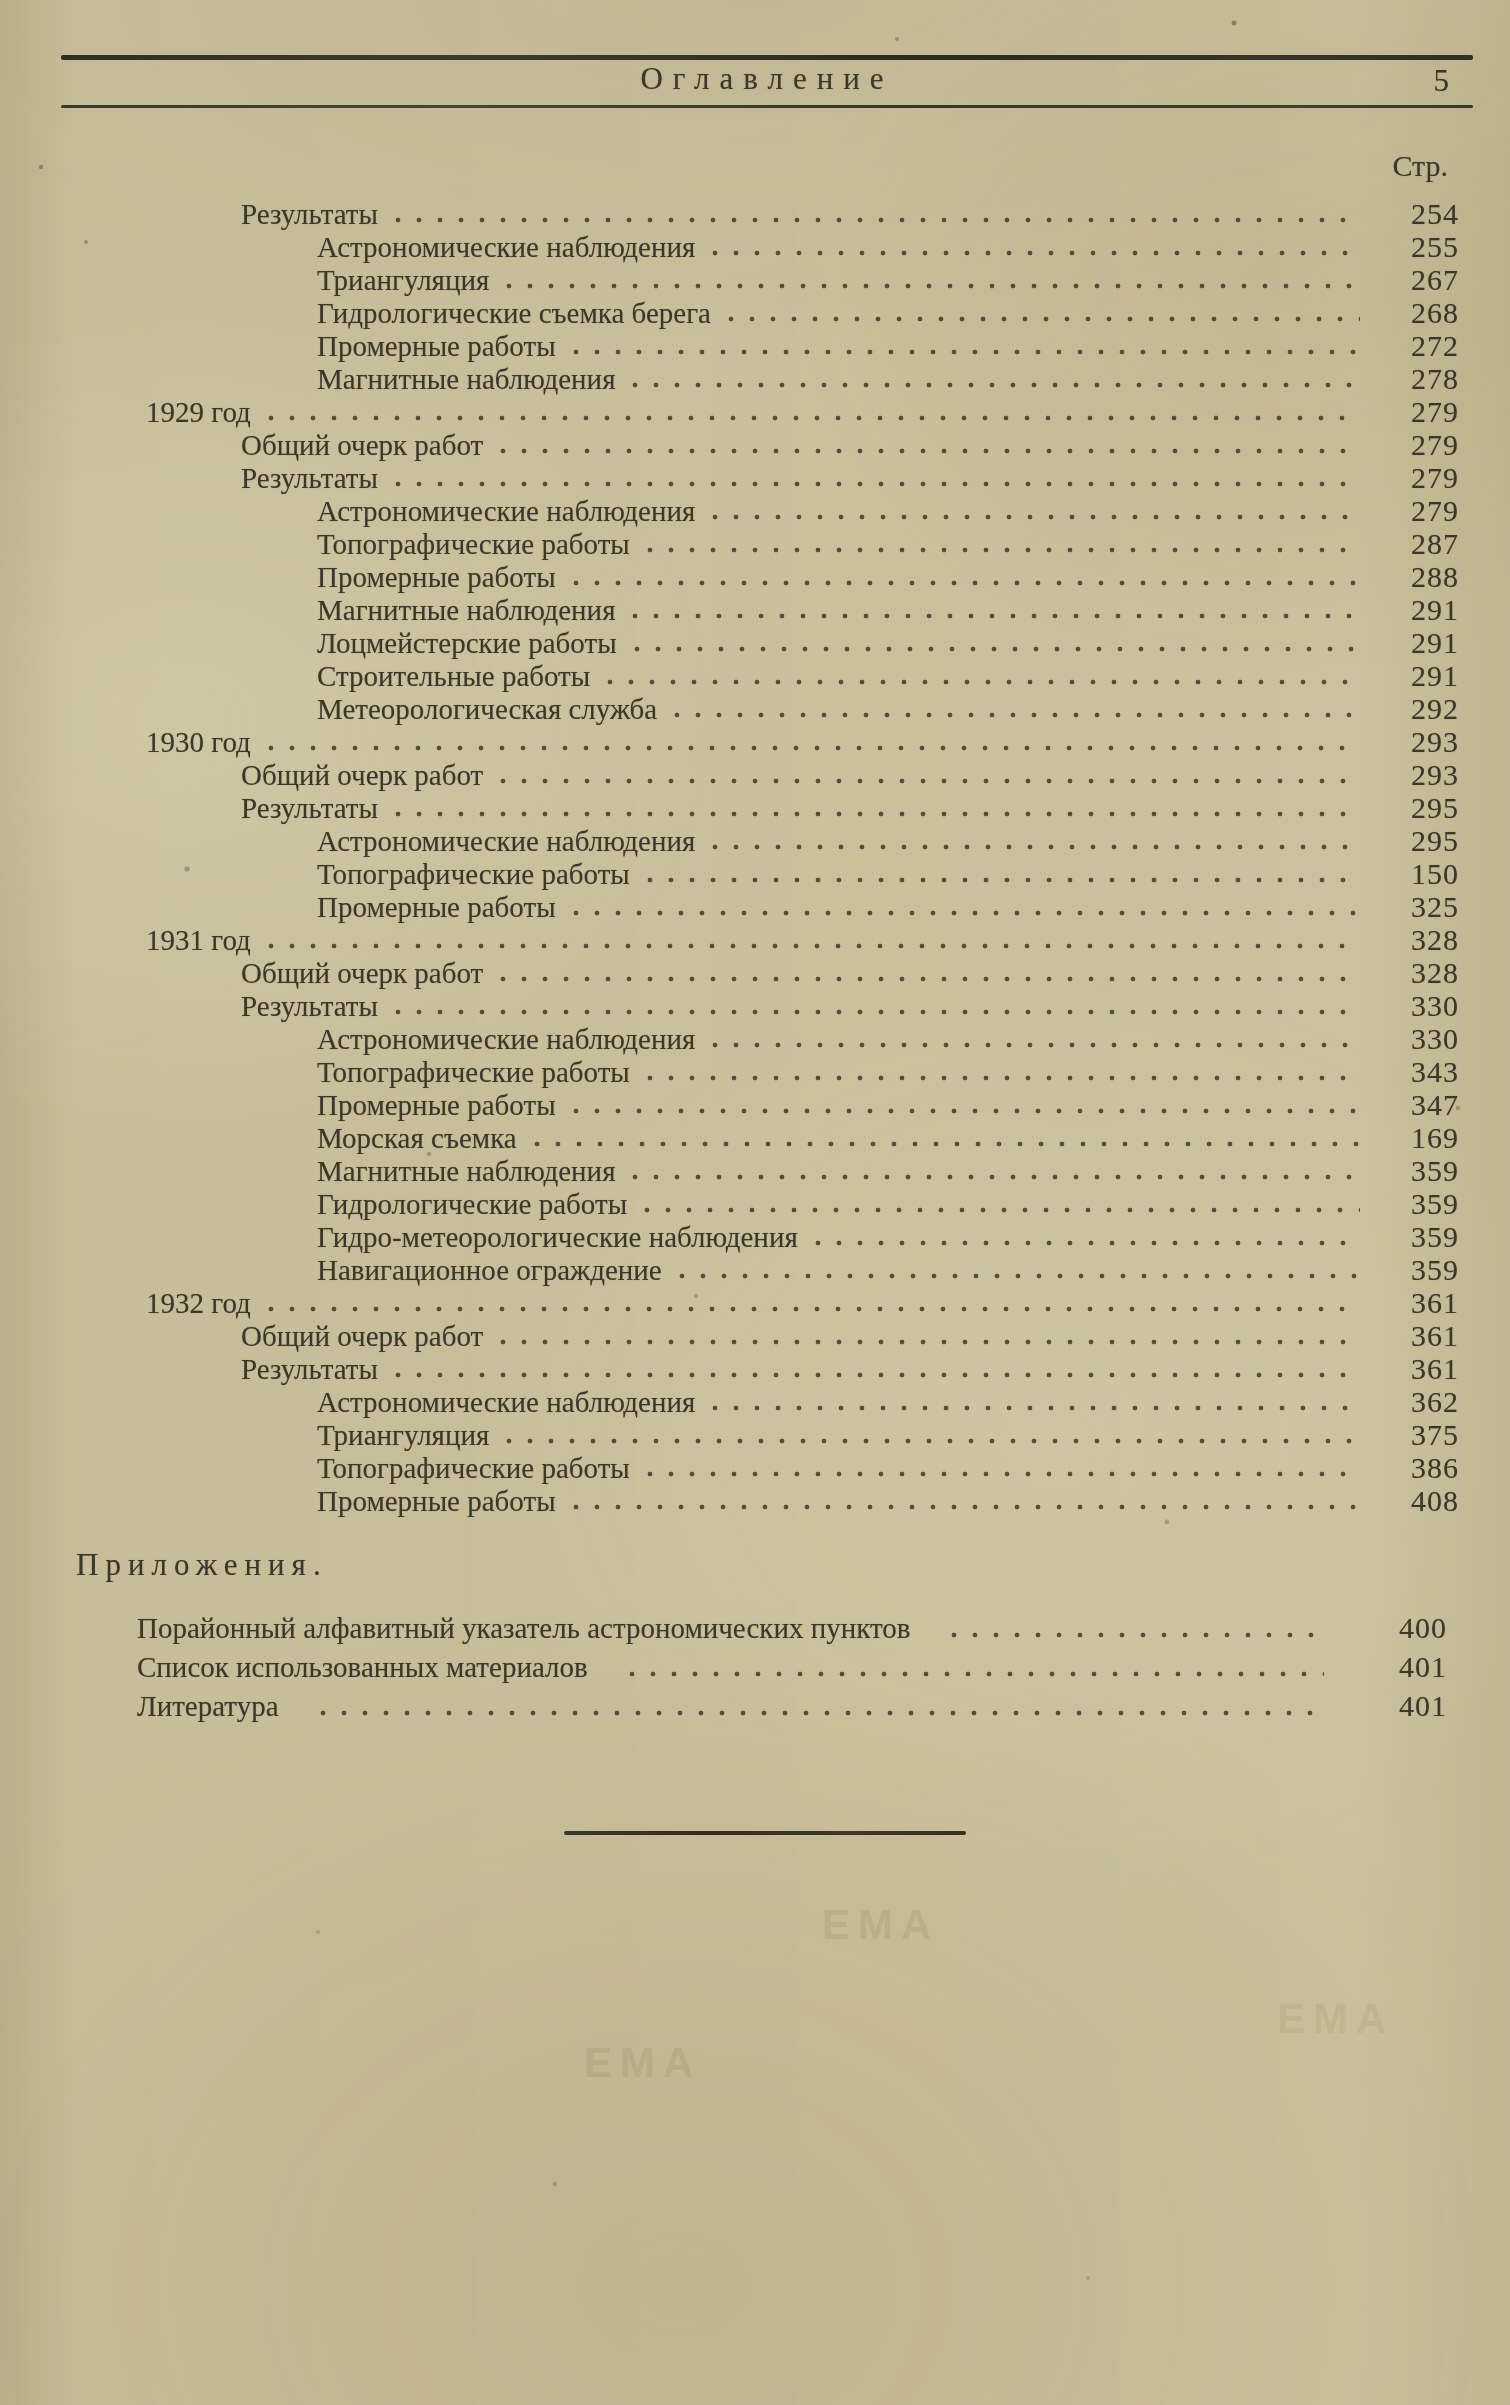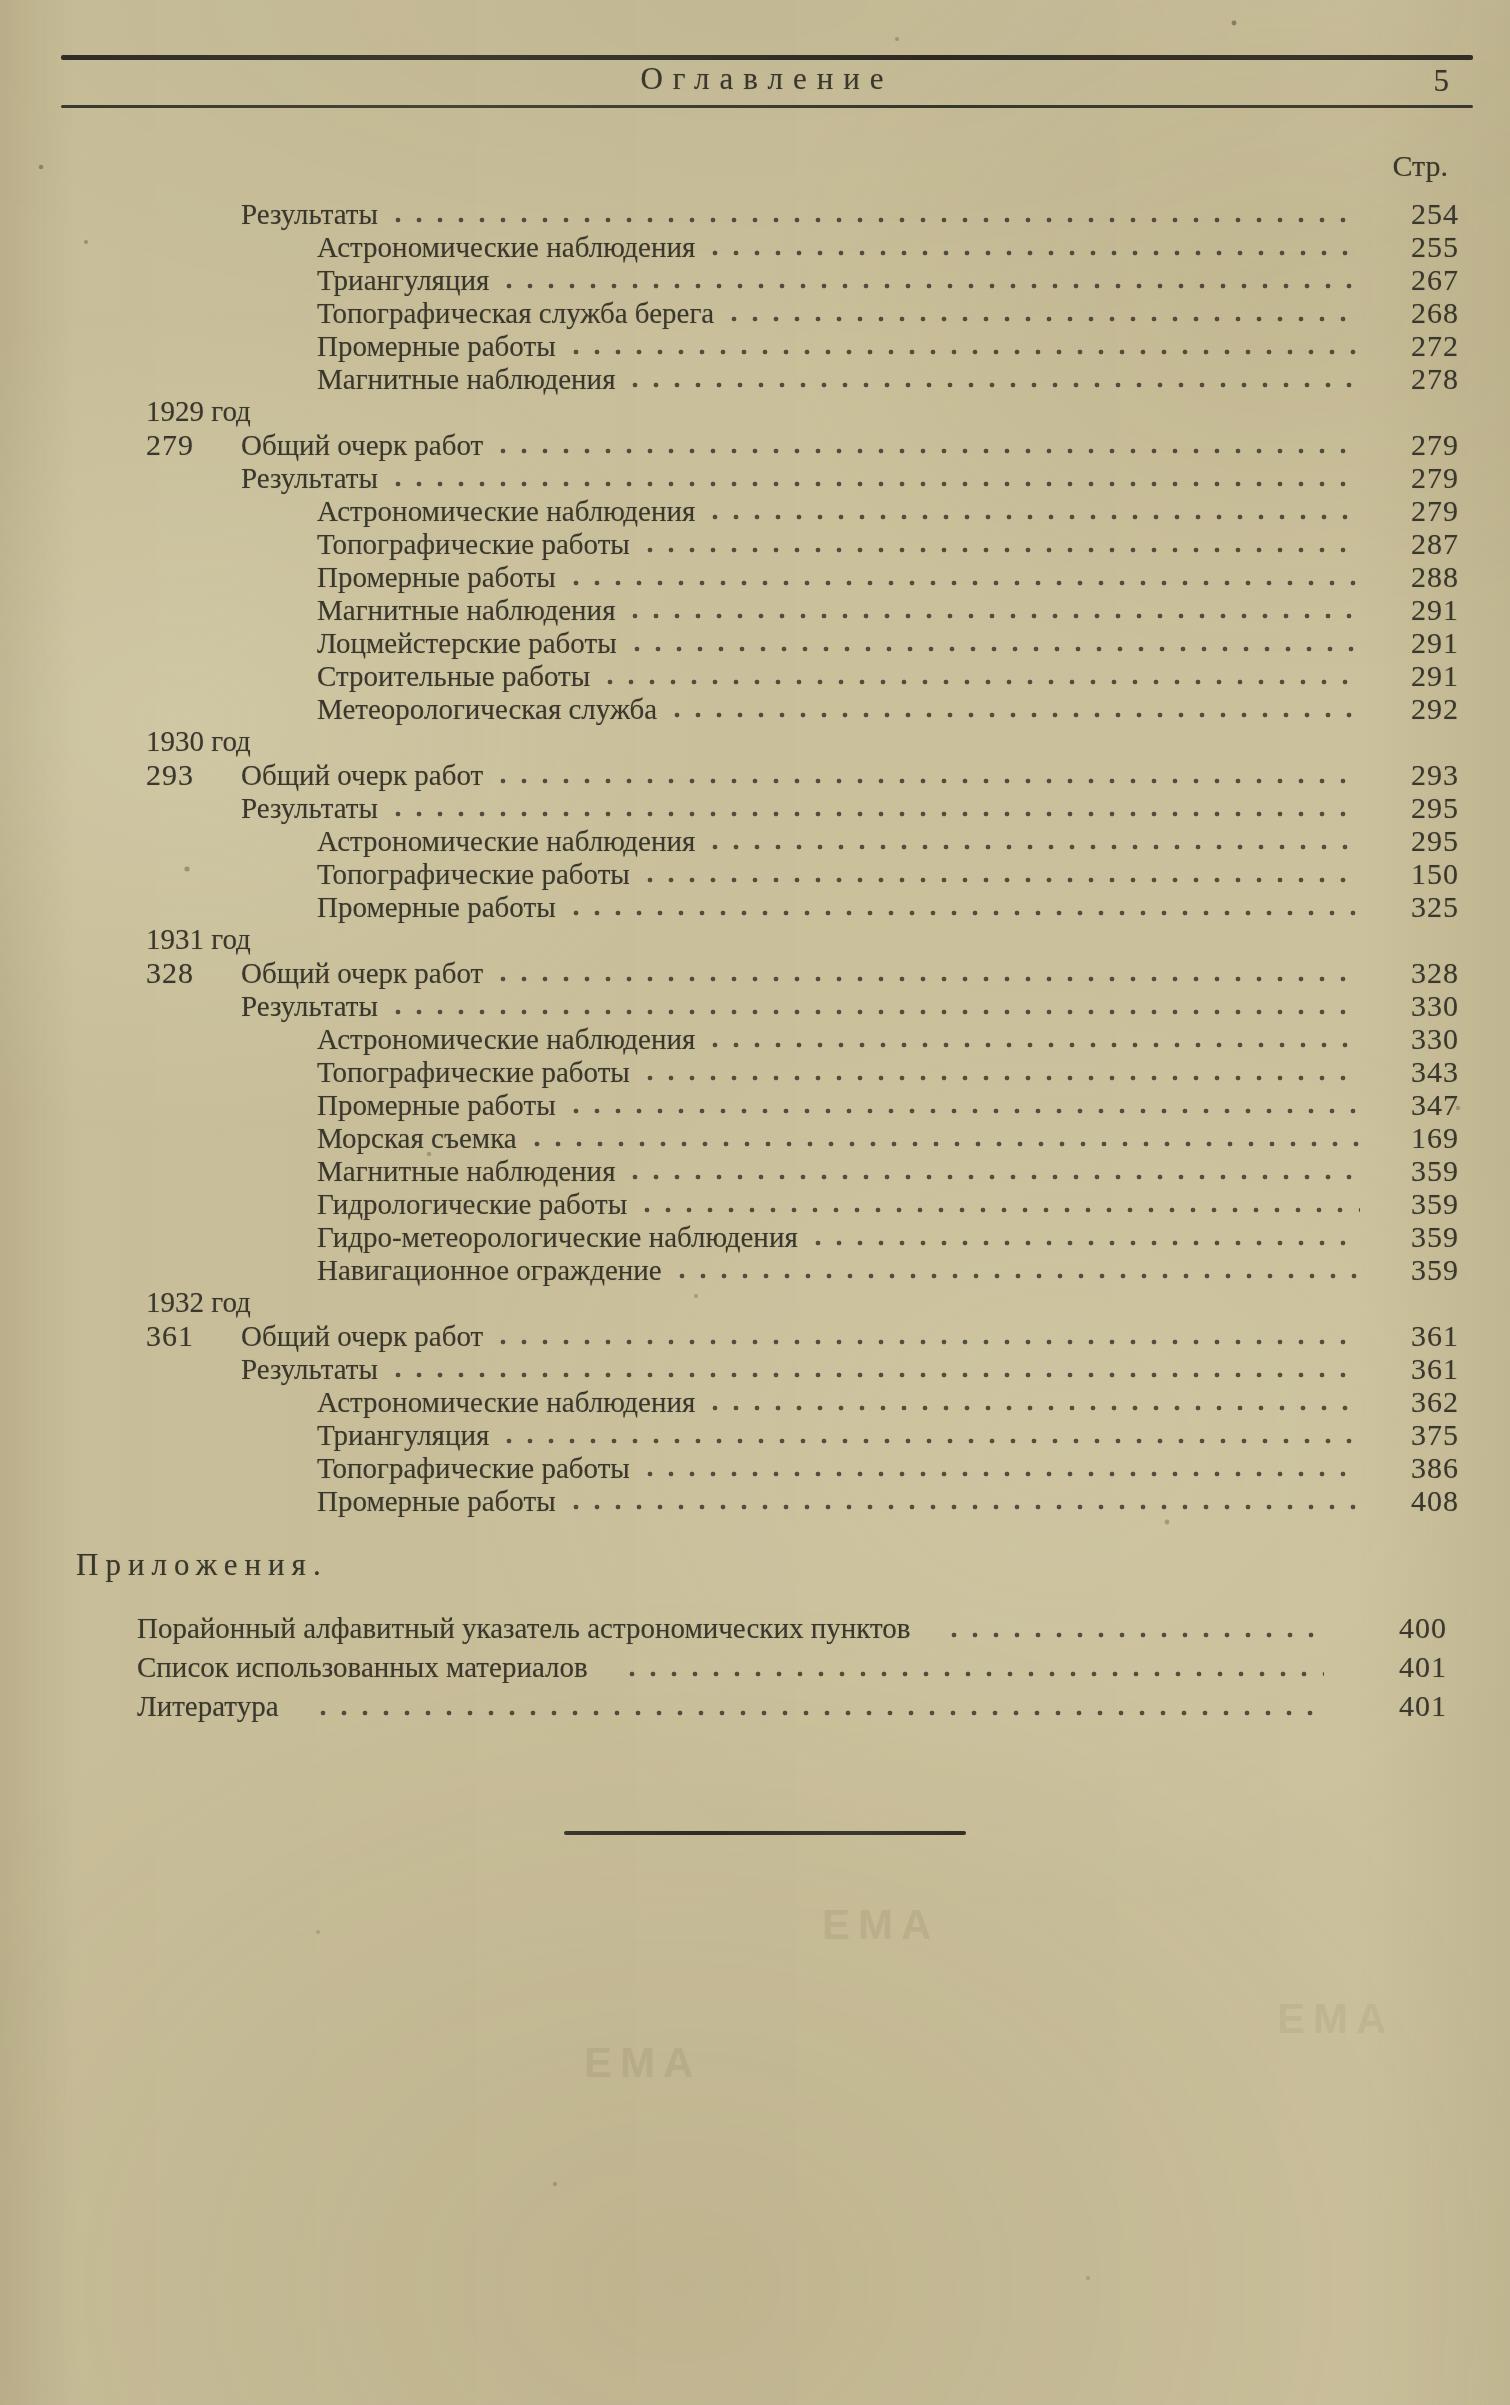--- a/index.html
+++ b/index.html
@@ -20,21 +20,21 @@
     background:linear-gradient(90deg,#2f2d26,#3c392f 28%,#2c2a23 62%,#373329 88%,#2f2d26);}
   .rule-thick{top:55px;height:5px;}
   .rule-thin{top:105px;height:2.5px;opacity:.92;}
   .page-title{position:absolute;top:61px;left:61px;width:1412px;text-align:center;
     font-size:31px;letter-spacing:10px;}
   .corner-num{position:absolute;top:63px;right:61px;font-size:31px;letter-spacing:1px;}
   .col-header{position:absolute;top:149px;right:63px;font-size:30px;}
   .toc{position:absolute;top:197px;left:12px;width:1447px;}
   .trow{display:flex;align-items:baseline;height:33px;line-height:33px;font-size:29px;white-space:nowrap;}
   .trow .label{flex:0 0 auto;}
-  .lvl0{padding-left:134px;flex-direction:column;}
+  .lvl0{padding-left:134px;}
   .lvl1{padding-left:229px;}
   .lvl2{padding-left:305px;}
   .dots{flex:1 1 auto;align-self:stretch;margin-left:10px;margin-right:16px;
     background-image:radial-gradient(circle at 10px 23px, rgba(55,52,42,.82) 2px, rgba(55,52,42,0) 2.7px);
     background-size:21px 33px;background-repeat:repeat-x;}
   .pagenum{flex:0 0 83px;text-align:right;font-size:30px;letter-spacing:1px;}
   .appendix-heading{position:absolute;top:1547px;left:63px;font-size:31px;letter-spacing:7px;margin-left:13px;}
   .appx{position:absolute;top:1608px;left:0;width:1447px;}
   .appx .trow{height:39px;line-height:39px;padding-left:137px;gap:24px;}
   .appx .dots{background-image:radial-gradient(circle at 10px 27px, rgba(55,52,42,.82) 2px, rgba(55,52,42,0) 2.7px);
@@ -83,21 +83,21 @@
       <span class="label">Астрономические наблюдения</span>
       <span class="dots"></span>
       <span class="pagenum">255</span>
     </div>
     <div class="trow ink lvl2">
       <span class="label">Триангуляция</span>
       <span class="dots"></span>
       <span class="pagenum">267</span>
     </div>
     <div class="trow ink lvl2">
-      <span class="label">Топографическая служба берега</span>
+      <span class="label">Гидрологические съемка берега</span>
       <span class="dots"></span>
       <span class="pagenum">268</span>
     </div>
     <div class="trow ink lvl2">
       <span class="label">Промерные работы</span>
       <span class="dots"></span>
       <span class="pagenum">272</span>
     </div>
     <div class="trow ink lvl2">
       <span class="label">Магнитные наблюдения</span>

